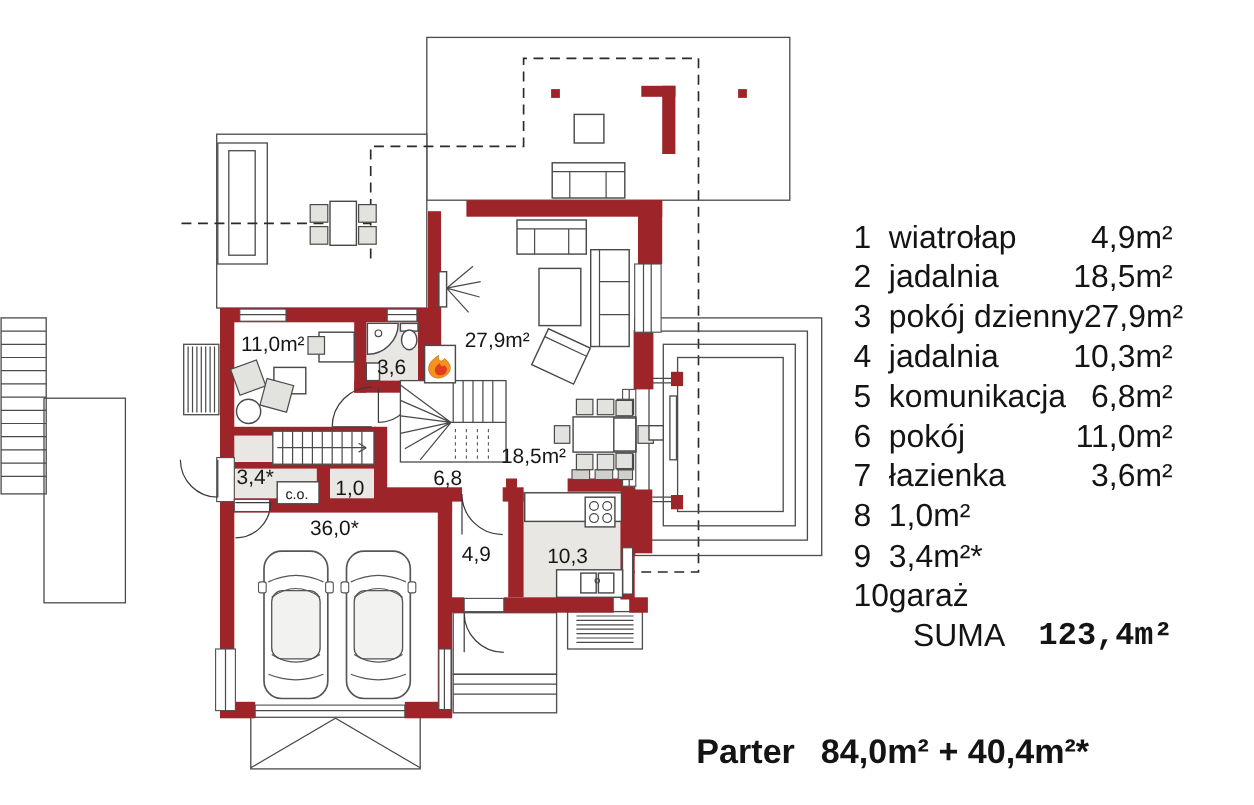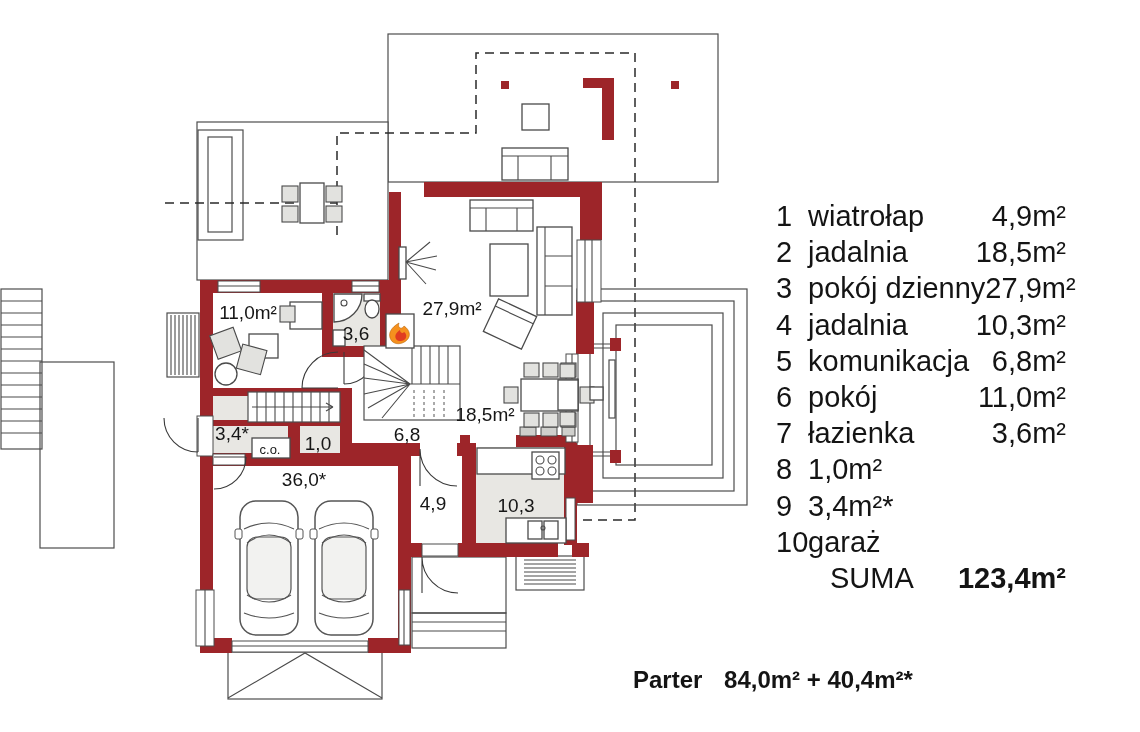--- a/index.html
+++ b/index.html
@@ -25,23 +25,23 @@
   .flame-r{fill:var(--flame-red,#e03c20);stroke:none;}
   .lbl{font-family:"Liberation Sans",sans-serif;font-size:19px;fill:#161616;}
   .lbls{font-family:"Liberation Sans",sans-serif;font-size:13px;fill:#161616;}
   
   .legend{position:absolute;left:772px;top:198px;width:294px;}
   .legend-row{display:flex;font-size:29px;line-height:36.2px;white-space:nowrap;}
   .lnum{width:32px;flex:none;padding-left:4px;}
   .lname{flex:1;}
   .larea{text-align:left;flex:none;}
   .legend-row.suma .lname{font-weight:normal;padding-left:22px;}
-  .legend-row.suma .larea{font-weight:bold;}
+  .legend-row.suma .larea{font-weight:bold;font-family:Liberation Mono, monospace;}
   
-  .footer{position:absolute;left:633px;top:666px;font-size:24px;font-weight:bold;white-space:nowrap;}
+  .footer{position:absolute;left:633px;top:666px;font-size:31px;font-weight:bold;white-space:nowrap;}
   .footer .gap{display:inline-block;width:15px;}
 </style>
 </head>
 <body>
 
 <div class="plan-wrap">
 <svg width="770" height="732" viewBox="0 0 770 732" xmlns="http://www.w3.org/2000/svg">
 
   <g>
     <rect class="thin" x="388" y="34" width="330" height="148"></rect>

